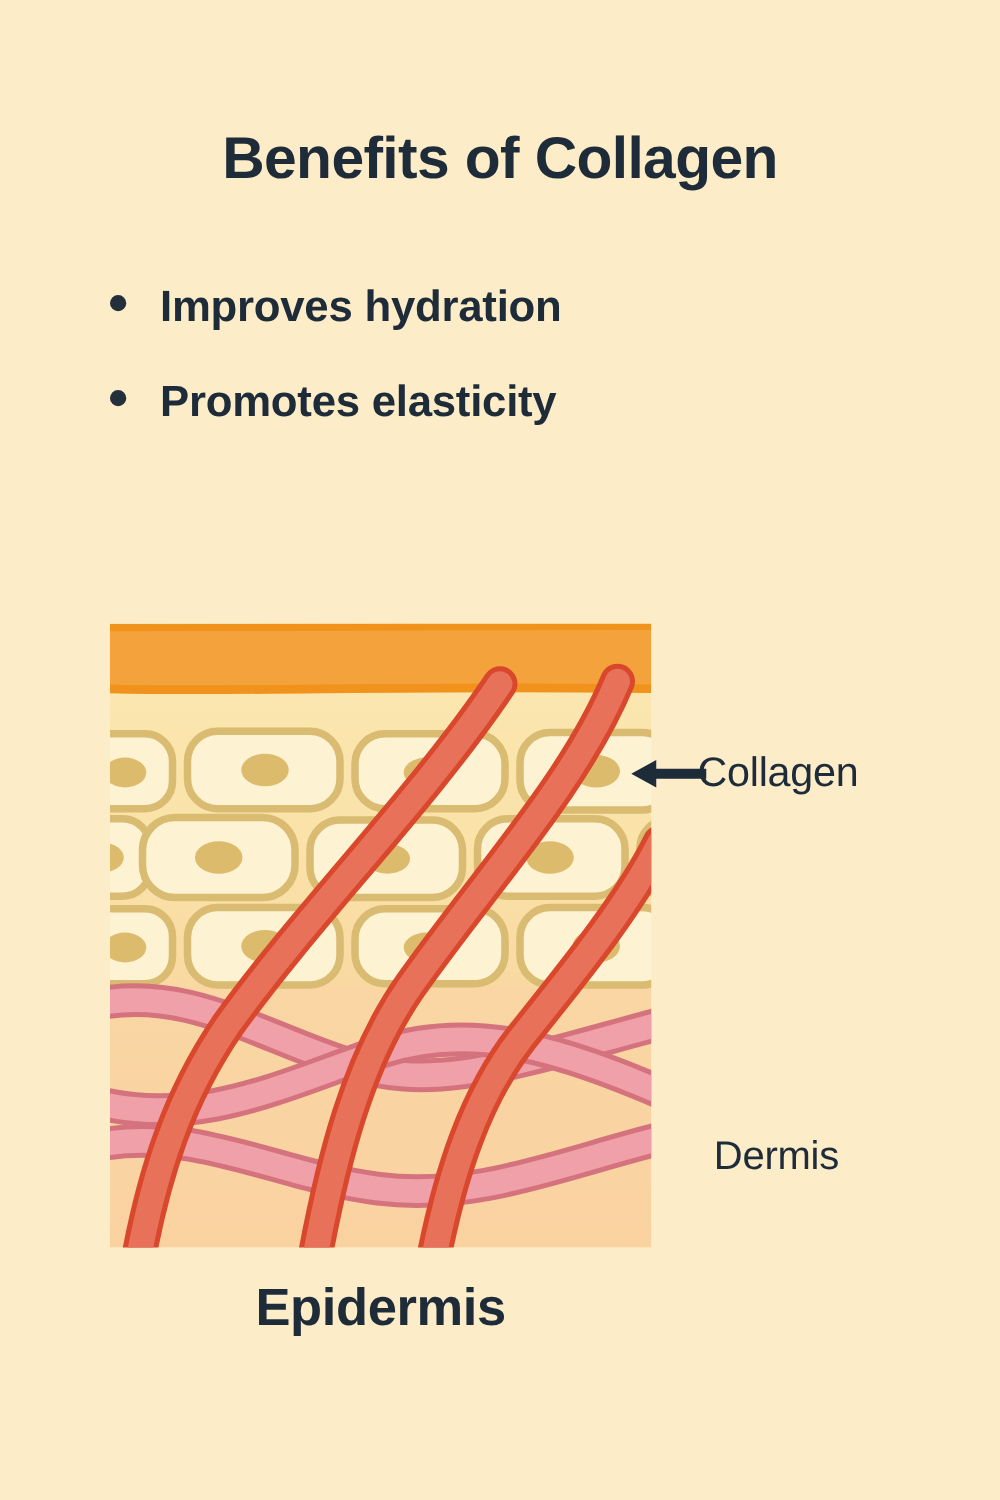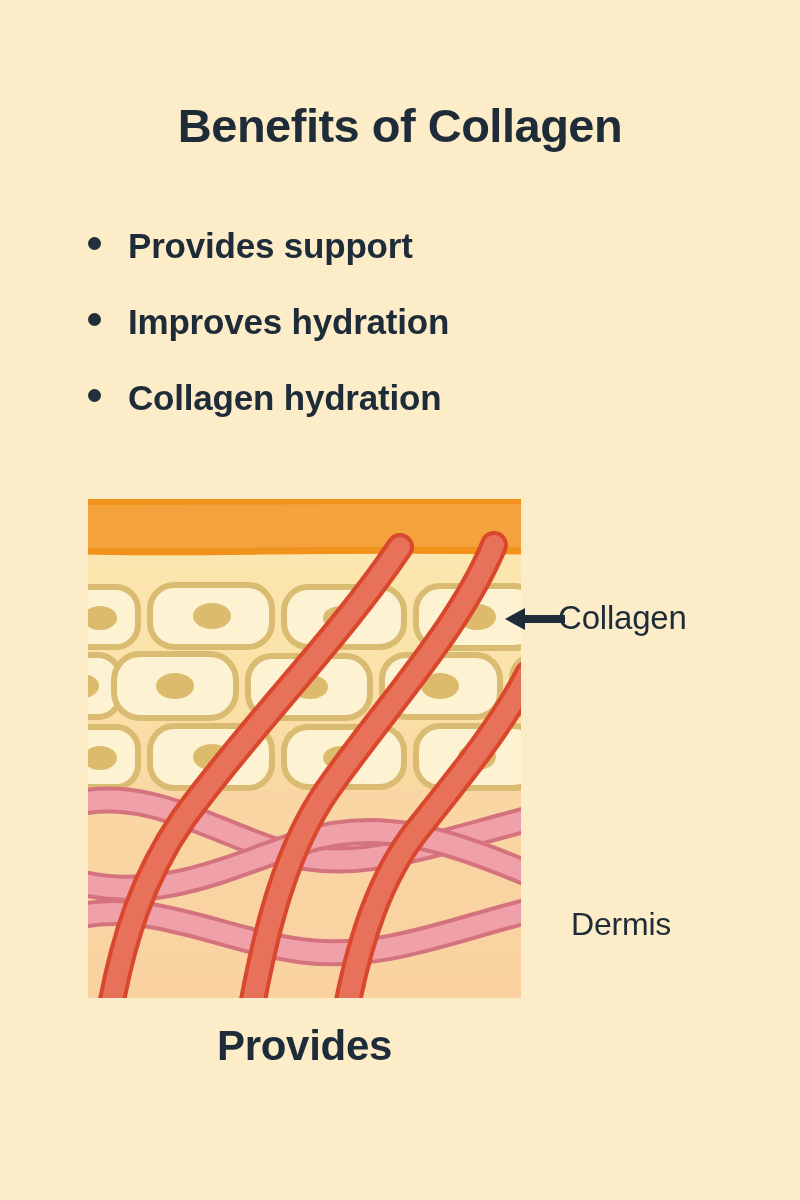--- a/index.html
+++ b/index.html
@@ -119,29 +119,25 @@
 </head>
 <body>
 
 <div class="page">
 
   <div class="title">Benefits of Collagen</div>
 
   <div class="bullets">
     <div class="bullet-row">
       <span class="bullet-dot"></span>
-      <span class="bullet-label">Provides support</span>
-    </div>
-    <div class="bullet-row">
-      <span class="bullet-dot"></span>
       <span class="bullet-label">Improves hydration</span>
     </div>
     <div class="bullet-row">
       <span class="bullet-dot"></span>
-      <span class="bullet-label">Collagen hydration</span>
+      <span class="bullet-label">Promotes elasticity</span>
     </div>
   </div>
 
   <div class="diagram-wrap">
     <svg viewBox="0 0 433 499" xmlns="http://www.w3.org/2000/svg">
       <defs>
         <linearGradient id="epiGrad" x1="0" y1="0" x2="0" y2="1">
           <stop offset="0%" stop-color="#fbe8b2"></stop>
           <stop offset="60%" stop-color="#fae2a8"></stop>
           <stop offset="100%" stop-color="#f9d8a1"></stop>
@@ -238,15 +234,15 @@
   </div>
 
   <svg class="arrow-collagen" viewBox="0 0 64 30" xmlns="http://www.w3.org/2000/svg">
     <path d="M2,15 L22,4 L22,11 L62,11 L62,19 L22,19 L22,26 Z" fill="#1e2b38"></path>
   </svg>
 
   <div class="label-collagen">Collagen</div>
 
   <div class="label-dermis">Dermis</div>
 
-  <div class="label-epidermis">Provides</div>
+  <div class="label-epidermis">Epidermis</div>
 
 </div>
 
 </body></html>

